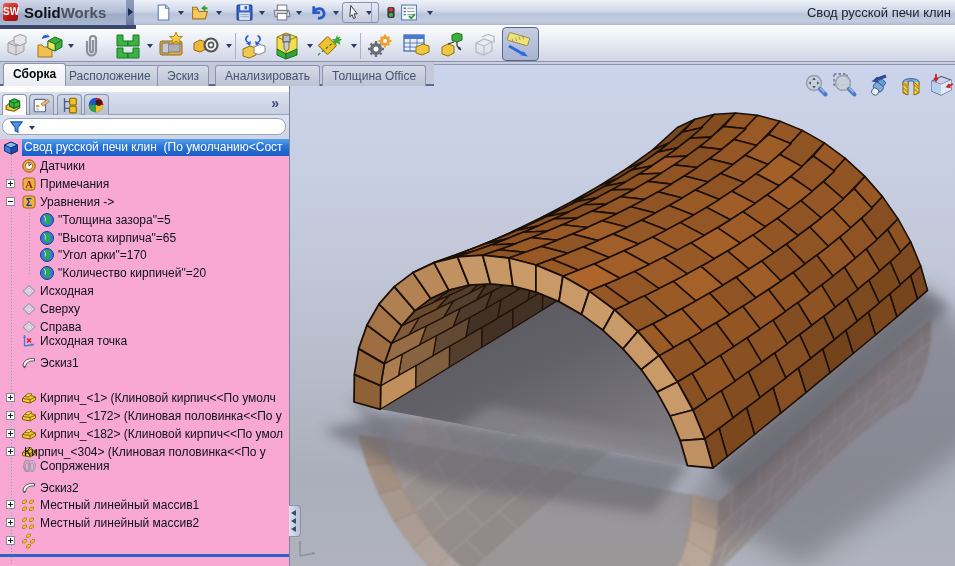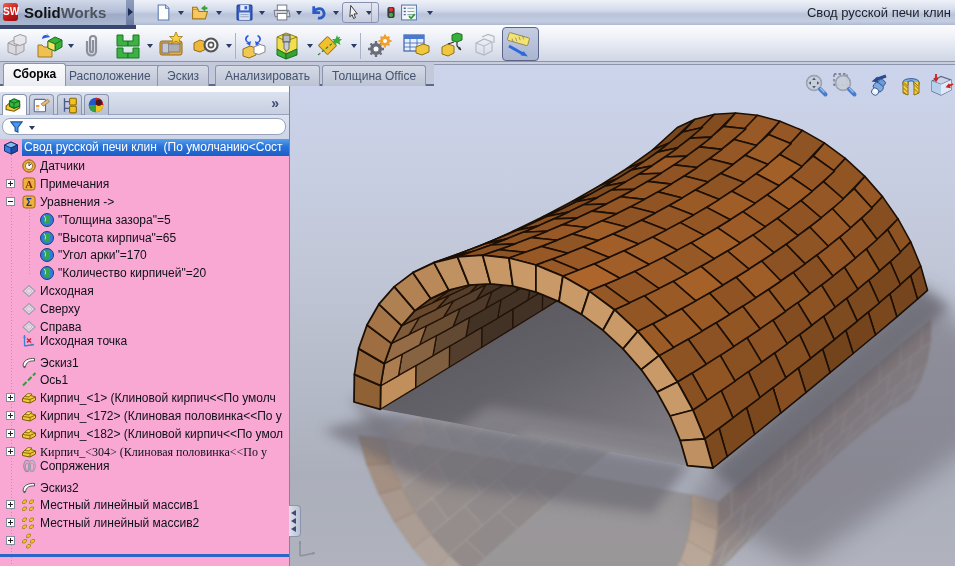--- a/index.html
+++ b/index.html
@@ -718,28 +718,20 @@
           </svg>
           <span class="txt" style="left:40px;">Исходная точка</span>
         </div>
 <div class="trow" style="top:214.5px;">
           <svg style="position:absolute;left:21px;top:1px" width="16" height="16" viewBox="0 0 16 16">
             <path d="M2 11 C2 5 8 3 13.5 3.5 L13.5 6 C9 5.5 5 7 4.5 12 Z" fill="#fdfdfd" stroke="#555" stroke-width="1"></path>
             <path d="M2 11 L4.5 12 L3 13.5 Z" fill="#555"></path>
           </svg>
           <span class="txt" style="left:40px;">Эскиз1</span>
         </div>
-<div class="trow" style="top:232.3px;">
-          <svg style="position:absolute;left:21px;top:1px" width="16" height="16" viewBox="0 0 16 16">
-            <path d="M2 13.5 L5.5 10" stroke="#28a038" stroke-width="1.9"></path>
-            <path d="M7 8.5 L10.5 5" stroke="#28a038" stroke-width="1.9"></path>
-            <path d="M12 3.5 L14.5 1" stroke="#28a038" stroke-width="1.9"></path>
-          </svg>
-          <span class="txt" style="left:40px;">Ось1</span>
-        </div>
 <div class="trow" style="top:250.2px;">
           <div class="ebox plus" style="left:6px;"></div>
           <svg style="position:absolute;left:21px;top:1px" width="16" height="16" viewBox="0 0 16 16">
             <path d="M1.5 8.5 L5 5 L10 5.5 L14.5 7 L14.5 10 L9 13 L1.5 11.5 Z" fill="#f2c938" stroke="#7a5a08" stroke-width="1"></path>
             <path d="M1.5 8.5 L9 9.5 L14.5 7 M9 9.5 L9 13" fill="none" stroke="#7a5a08" stroke-width="0.9"></path>
             <path d="M5 5 L9 9.5 M10 5.5 L13 7.5" fill="none" stroke="#c8a018" stroke-width="0.7"></path>
             <path d="M3.5 6.5 L7 3.5 L11 4 L8 6.8 Z" fill="#f8e068" stroke="#7a5a08" stroke-width="0.8"></path>
           </svg>
           <span class="txt" style="left:40px;">Кирпич_&lt;1&gt; (Клиновой кирпич&lt;&lt;По умолч</span>
         </div>
@@ -764,21 +756,21 @@
           <span class="txt" style="left:40px;">Кирпич_&lt;182&gt; (Клиновой кирпич&lt;&lt;По умол</span>
         </div>
 <div class="trow" style="top:303.8px;">
           <div class="ebox plus" style="left:6px;"></div>
           <svg style="position:absolute;left:21px;top:1px" width="16" height="16" viewBox="0 0 16 16">
             <path d="M1.5 8.5 L5 5 L10 5.5 L14.5 7 L14.5 10 L9 13 L1.5 11.5 Z" fill="#f2c938" stroke="#7a5a08" stroke-width="1"></path>
             <path d="M1.5 8.5 L9 9.5 L14.5 7 M9 9.5 L9 13" fill="none" stroke="#7a5a08" stroke-width="0.9"></path>
             <path d="M5 5 L9 9.5 M10 5.5 L13 7.5" fill="none" stroke="#c8a018" stroke-width="0.7"></path>
             <path d="M3.5 6.5 L7 3.5 L11 4 L8 6.8 Z" fill="#f8e068" stroke="#7a5a08" stroke-width="0.8"></path>
           </svg>
-          <span class="txt" style="left:40px;font-family:Liberation Serif, serif;">Кирпич_&lt;304&gt; (Клиновая половинка&lt;&lt;По у</span>
+          <span class="txt" style="left:24px;">Кирпич_&lt;304&gt; (Клиновая половинка&lt;&lt;По у</span>
         </div>
 <div class="trow" style="top:318px;">
           <svg style="position:absolute;left:21px;top:1px" width="16" height="16" viewBox="0 0 16 16">
             <ellipse cx="6" cy="8" rx="3.2" ry="5.6" fill="none" stroke="#8a90a0" stroke-width="1.2"></ellipse>
             <ellipse cx="6" cy="8.6" rx="1.7" ry="3.8" fill="none" stroke="#8a90a0" stroke-width="0.9"></ellipse>
             <ellipse cx="11" cy="8" rx="3.2" ry="5.6" fill="none" stroke="#9aa0ae" stroke-width="1.2"></ellipse>
             <ellipse cx="11" cy="8.6" rx="1.7" ry="3.8" fill="none" stroke="#9aa0ae" stroke-width="0.9"></ellipse>
           </svg>
           <span class="txt" style="left:40px;">Сопряжения</span>
         </div>

